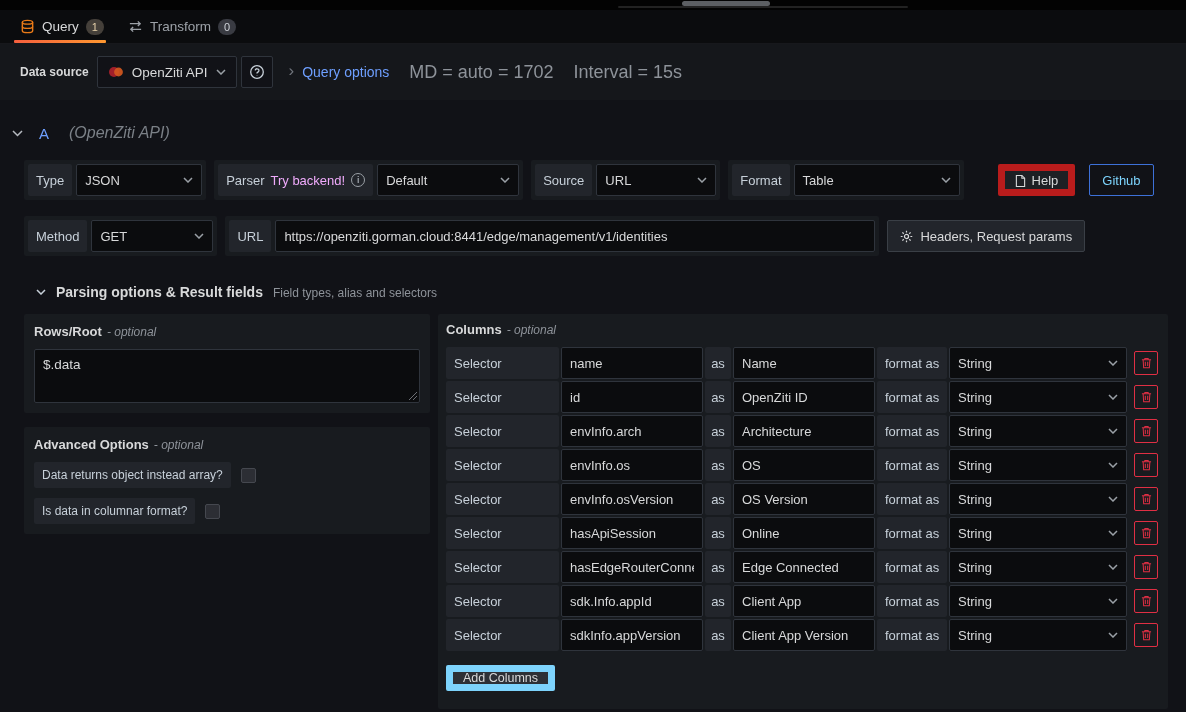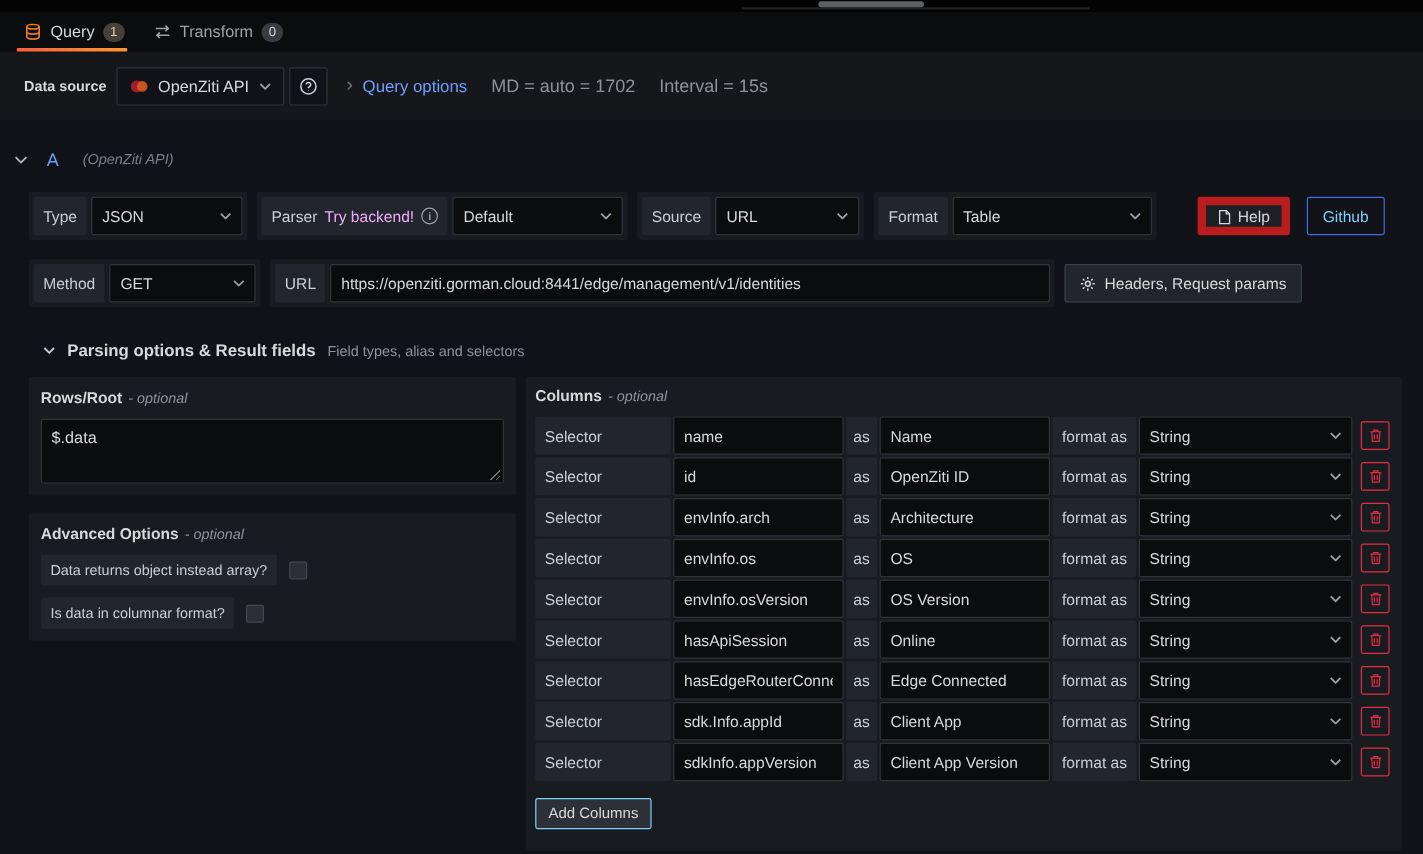--- a/index.html
+++ b/index.html
@@ -32,26 +32,26 @@
   
   .ds-bar { height:56px; background:#15171b; display:flex; align-items:center; padding:0 18px; }
   .ds-label { font-size:12px; font-weight:600; color:#d8d9da; margin:0 8px 0 2px; }
   .ds-picker { height:32px; display:flex; align-items:center; gap:8px; padding:0 10px;
     background:#111217; border:1px solid #2f343c; border-radius:2px; cursor:pointer; }
   .ds-picker-name { font-size:13.5px; color:#d8d9da; }
   .icon-btn { width:32px; height:32px; border:1px solid #2f343c; border-radius:2px; background:#111217;
     display:flex; align-items:center; justify-content:center; margin-left:4px; cursor:pointer; padding:0; }
   .breadcrumb-sep { color:#70757c; font-size:17px; margin:0 8px 2px 16px; }
   .query-options-link { color:#6e9fff; font-size:14px; font-weight:500; text-decoration:none; cursor:pointer; }
-  .meta-text { color:#8e939a; font-size:15px; margin-left:20px; }
+  .meta-text { color:#8e939a; font-size:18px; margin-left:20px; }
 
   
   .query-header { display:flex; align-items:center; padding:22px 10px 0 12px; height:44px; }
   .ref-id { color:#6e9fff; font-size:15px; font-weight:500; margin-left:16px; }
-  .ds-hint { color:#7b8087; font-size:12px; font-style:italic; margin-left:20px; }
+  .ds-hint { color:#7b8087; font-size:16px; font-style:italic; margin-left:20px; }
 
   
   .options-row { display:flex; align-items:center; padding:0 20px 0 24px; margin-top:16px; }
   .field-group { display:flex; align-items:center; background:#181b1f; padding:4px; border-radius:2px; margin-right:8px; }
   .inline-label { height:32px; display:flex; align-items:center; gap:6px; padding:0 8px; background:#22252b;
     color:#c7d0d9; font-size:13px; font-weight:500; border-radius:2px; margin-right:4px; white-space:nowrap; }
   .green-hint { color:#f0abfc; font-weight:500; }
   .info-circle { width:14px; height:14px; border:1px solid #9aa0a6; border-radius:50%; color:#9aa0a6;
     font-size:9px; font-weight:700; display:inline-flex; align-items:center; justify-content:center; font-style:normal; }
   .select { height:32px; background:#0b0c0e; border:1px solid #2f343c; border-radius:2px; color:#d8d9da;
@@ -98,21 +98,21 @@
   .col-row { display:flex; align-items:center; margin-bottom:2px; }
   .col-row > * { margin-right:2px; }
   .lbl-selector { width:113px; height:32px; margin-right:2px; }
   .lbl-as { width:26px; height:32px; justify-content:center; padding:0; margin-right:2px; }
   .lbl-format { width:70px; height:32px; margin-right:2px; }
   .w-col-input { width:142px; }
   .w-col-format { width:178px; }
   .trash-btn { width:24px; height:24px; margin-left:5px; background:transparent; border:1px solid #e02f44;
     border-radius:2px; display:flex; align-items:center; justify-content:center; cursor:pointer; padding:0; }
   .btn-add { margin-top:12px; height:26px; display:inline-flex; align-items:center; padding:0 10px;
-    background:#2d3036; border:1px solid #7dd3fc; border-radius:2px; color:#d8d9da; font-size:12.5px;
+    background:#2d3036; border:7px solid #7dd3fc; border-radius:2px; color:#d8d9da; font-size:12.5px;
     font-weight:500; cursor:pointer; font-family:inherit; }
   .caret { flex:none; }
 </style>
 </head>
 <body>
 
 <div>
 
   <div class="browser-strip">
     <div class="strip-line"></div>

